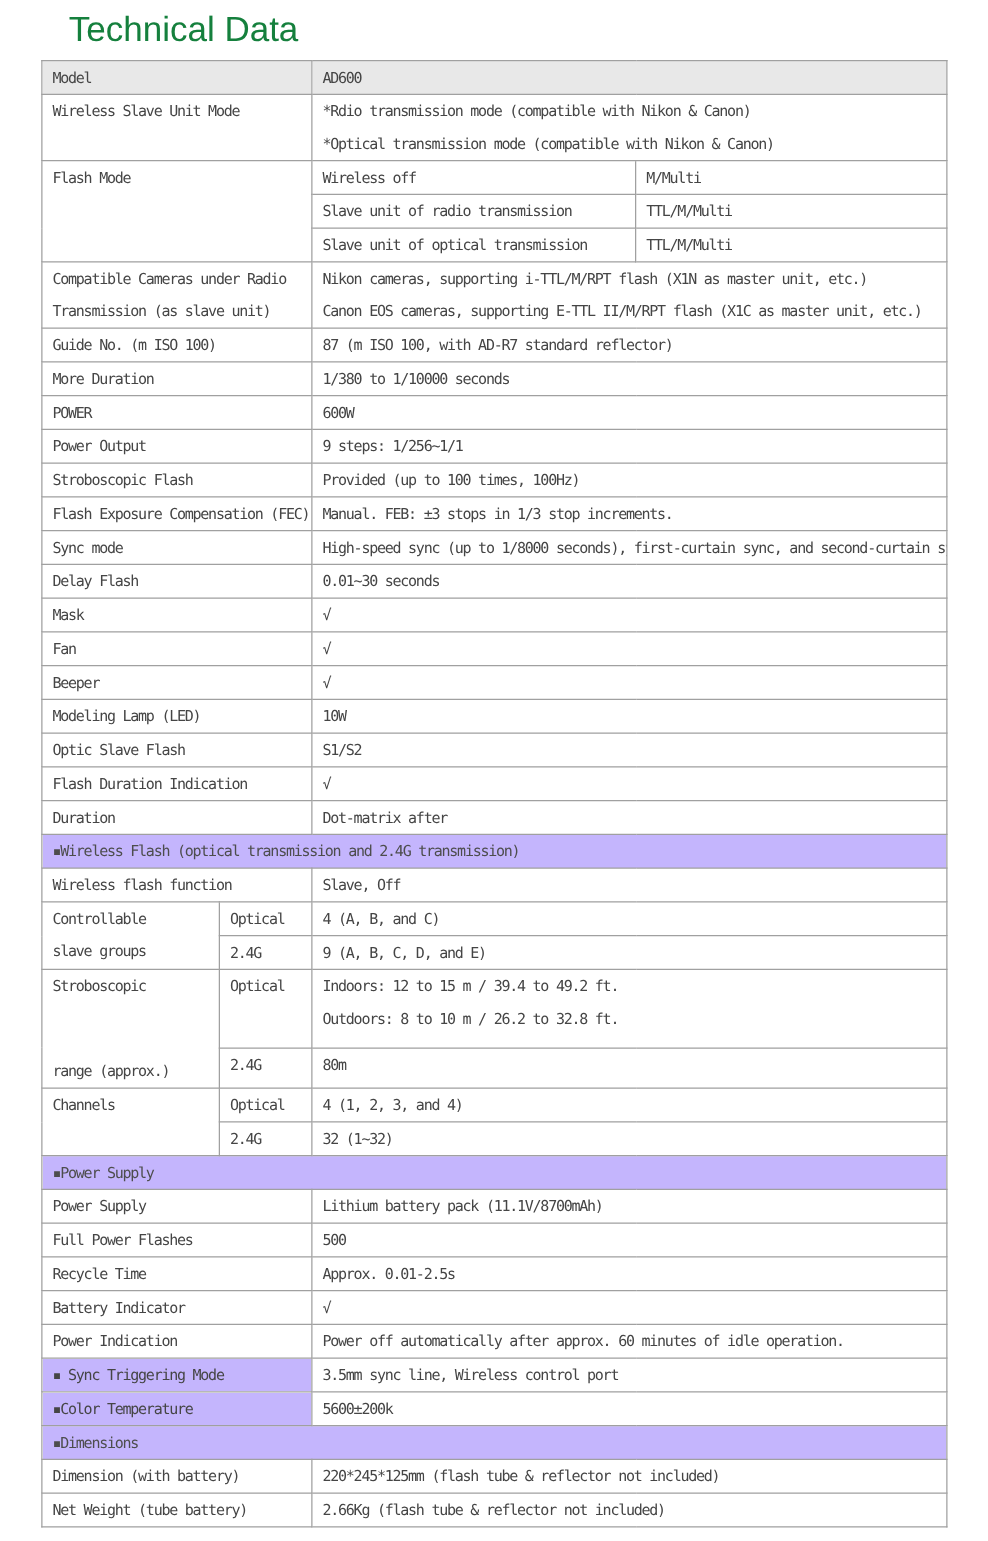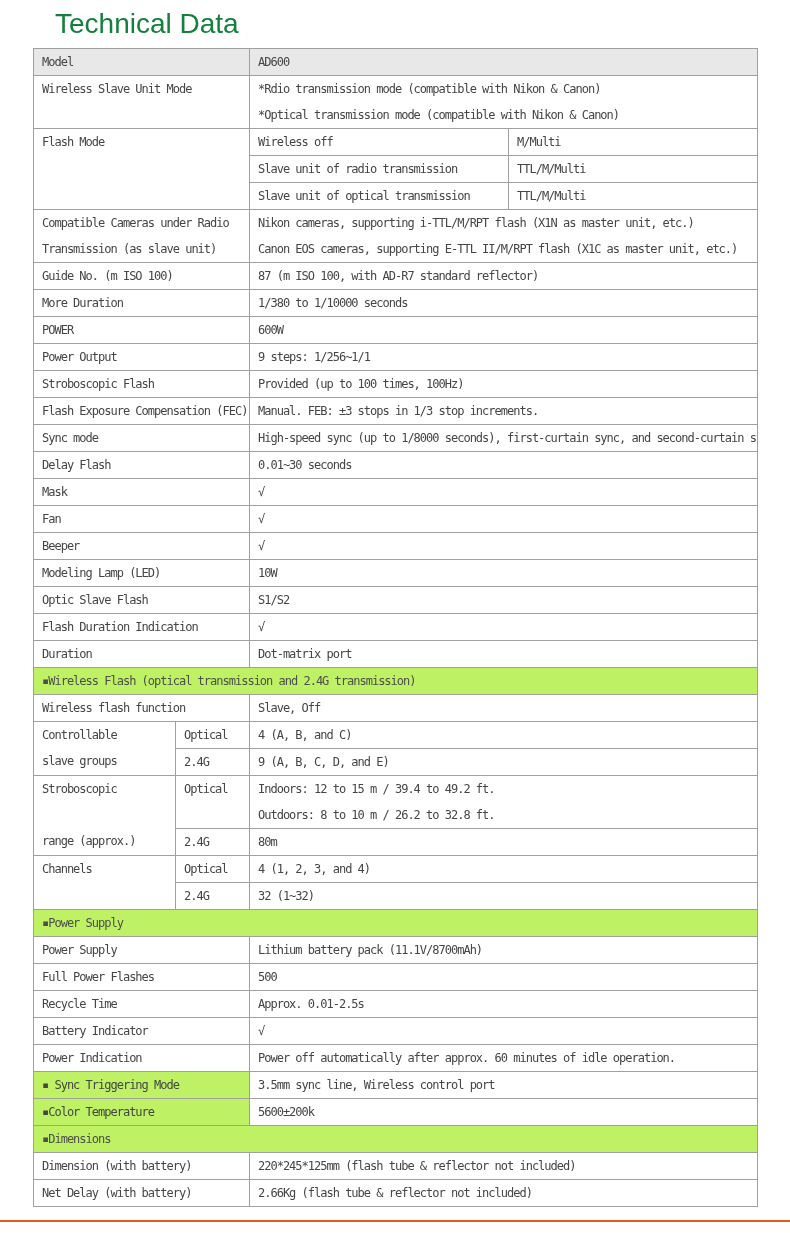--- a/index.html
+++ b/index.html
@@ -22,24 +22,24 @@
     padding:0 0 0 8px;
     vertical-align:top;
     line-height:26px;
     font-size:12px;
     letter-spacing:-1px;
     color:#454545;
     white-space:nowrap;
     overflow:hidden;
   }
   tr.model-row td { background:#e8e8e8; }
-  tr.section-row td, td.graylbl { background:#bef264; color:#4d4d4d; }
+  tr.section-row td, td.graylbl { background:#c4b5fd; color:#4d4d4d; }
   td.tight { letter-spacing:-1.32px; }
   .line { line-height:26px; white-space:nowrap; }
-  .gap-top { margin-top:26px; }
+  .gap-top { margin-top:42px; }
   .footer-line { height:2px; background:#e55a1e; margin-top:13px; width:790px; }
   .footer-text {
     font-family:"Liberation Sans",sans-serif;
     font-size:15px; color:#3d3d3d; text-align:center; margin-top:10px;
   }
 </style>
 </head>
 <body>
 
 <div class="title">Technical Data</div>
@@ -142,21 +142,21 @@
   <tr>
     <td colspan="2">Optic Slave Flash</td>
     <td colspan="2">S1/S2</td>
   </tr>
   <tr>
     <td colspan="2">Flash Duration Indication</td>
     <td colspan="2">√</td>
   </tr>
   <tr>
     <td colspan="2">Duration</td>
-    <td colspan="2">Dot-matrix port</td>
+    <td colspan="2">Dot-matrix after</td>
   </tr>
 
   <tr class="section-row">
     <td colspan="4">▪Wireless Flash (optical transmission and 2.4G transmission)</td>
   </tr>
 
   <tr>
     <td colspan="2">Wireless flash function</td>
     <td colspan="2">Slave, Off</td>
   </tr>
@@ -236,20 +236,20 @@
 
   <tr class="section-row">
     <td colspan="4">▪Dimensions</td>
   </tr>
 
   <tr>
     <td colspan="2">Dimension (with battery)</td>
     <td colspan="2">220*245*125mm (flash tube &amp; reflector not included)</td>
   </tr>
   <tr>
-    <td colspan="2">Net Delay (with battery)</td>
+    <td colspan="2">Net Weight (tube battery)</td>
     <td colspan="2">2.66Kg (flash tube &amp; reflector not included)</td>
   </tr>
 </tbody>
   </table>
 
 <div class="footer-line"></div>
 <div class="footer-text">More Info. Please visit www.godox.com</div>
 
 </body></html>

